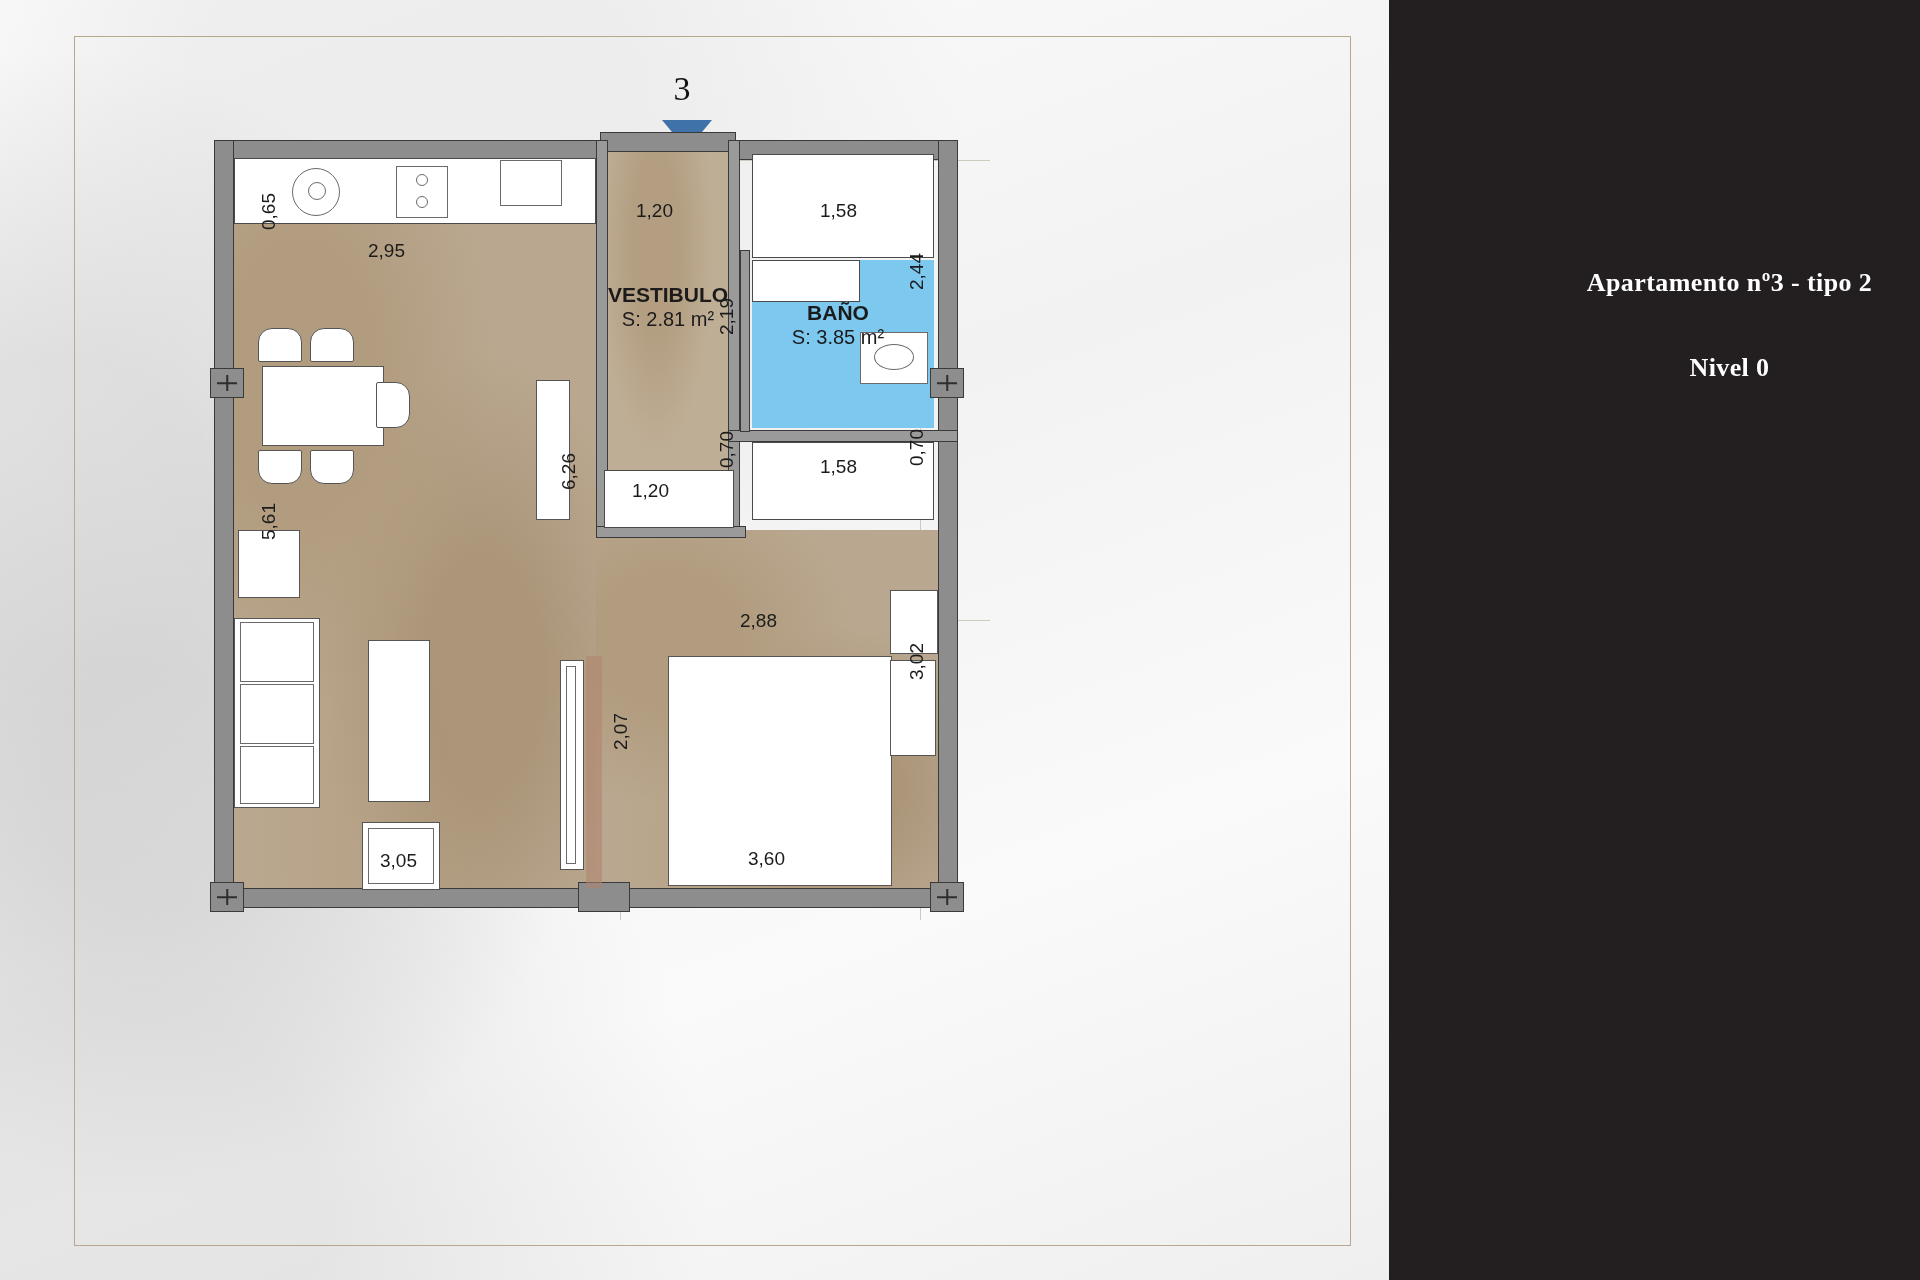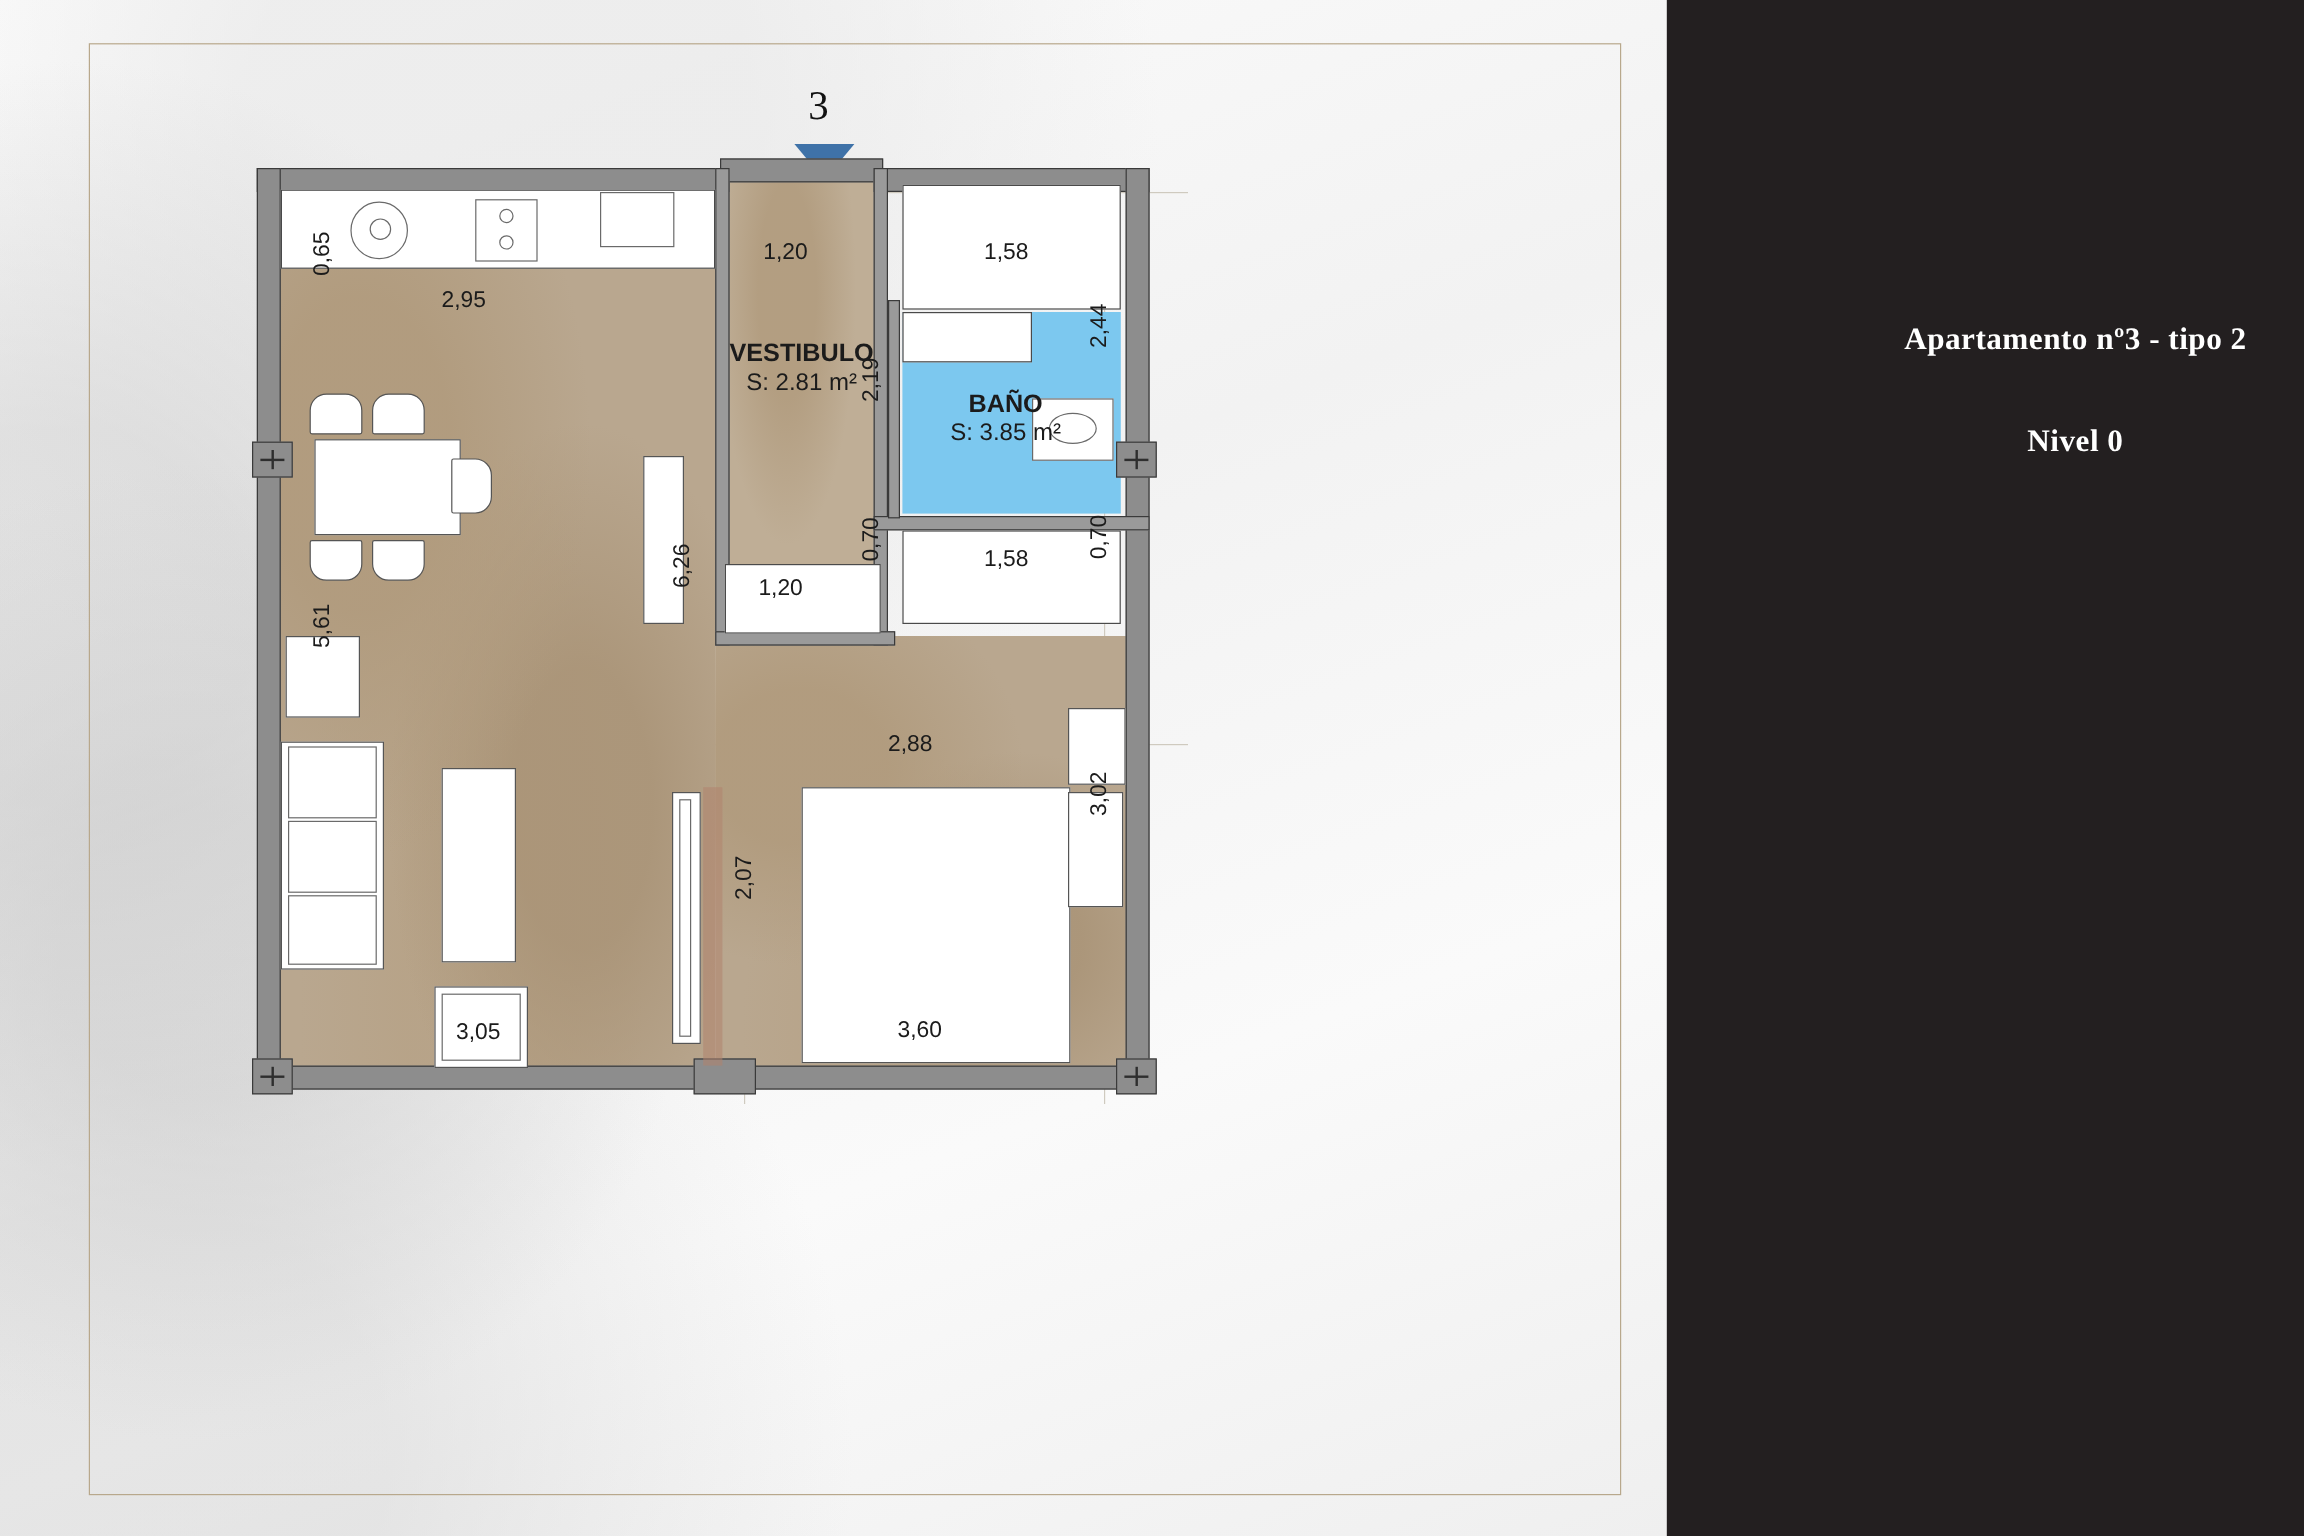--- a/index.html
+++ b/index.html
@@ -192,21 +192,21 @@
 
     <div class="dimtext" style="left:540px;top:510px;">2,88</div>
     <div class="dimtext vert" style="left:706px;top:580px;">3,02</div>
     <div class="dimtext" style="left:548px;top:748px;">3,60</div>
     <div class="dimtext vert" style="left:410px;top:650px;">2,07</div>
 
     <div class="roomlabel" style="left:378px;top:182px;width:180px;">
       <span class="nm">VESTIBULO</span>
       <span class="ar">S: 2.81 m²</span>
     </div>
-    <div class="roomlabel" style="left:548px;top:224px;width:180px;">
+    <div class="roomlabel" style="left:548px;top:200px;width:180px;">
       <span class="nm">BAÑO</span>
       <span class="ar">S: 3.85 m²</span>
     </div>
 
   </div>
 </div>
 
 <div id="info-panel">
 
   <div id="panel-title">

